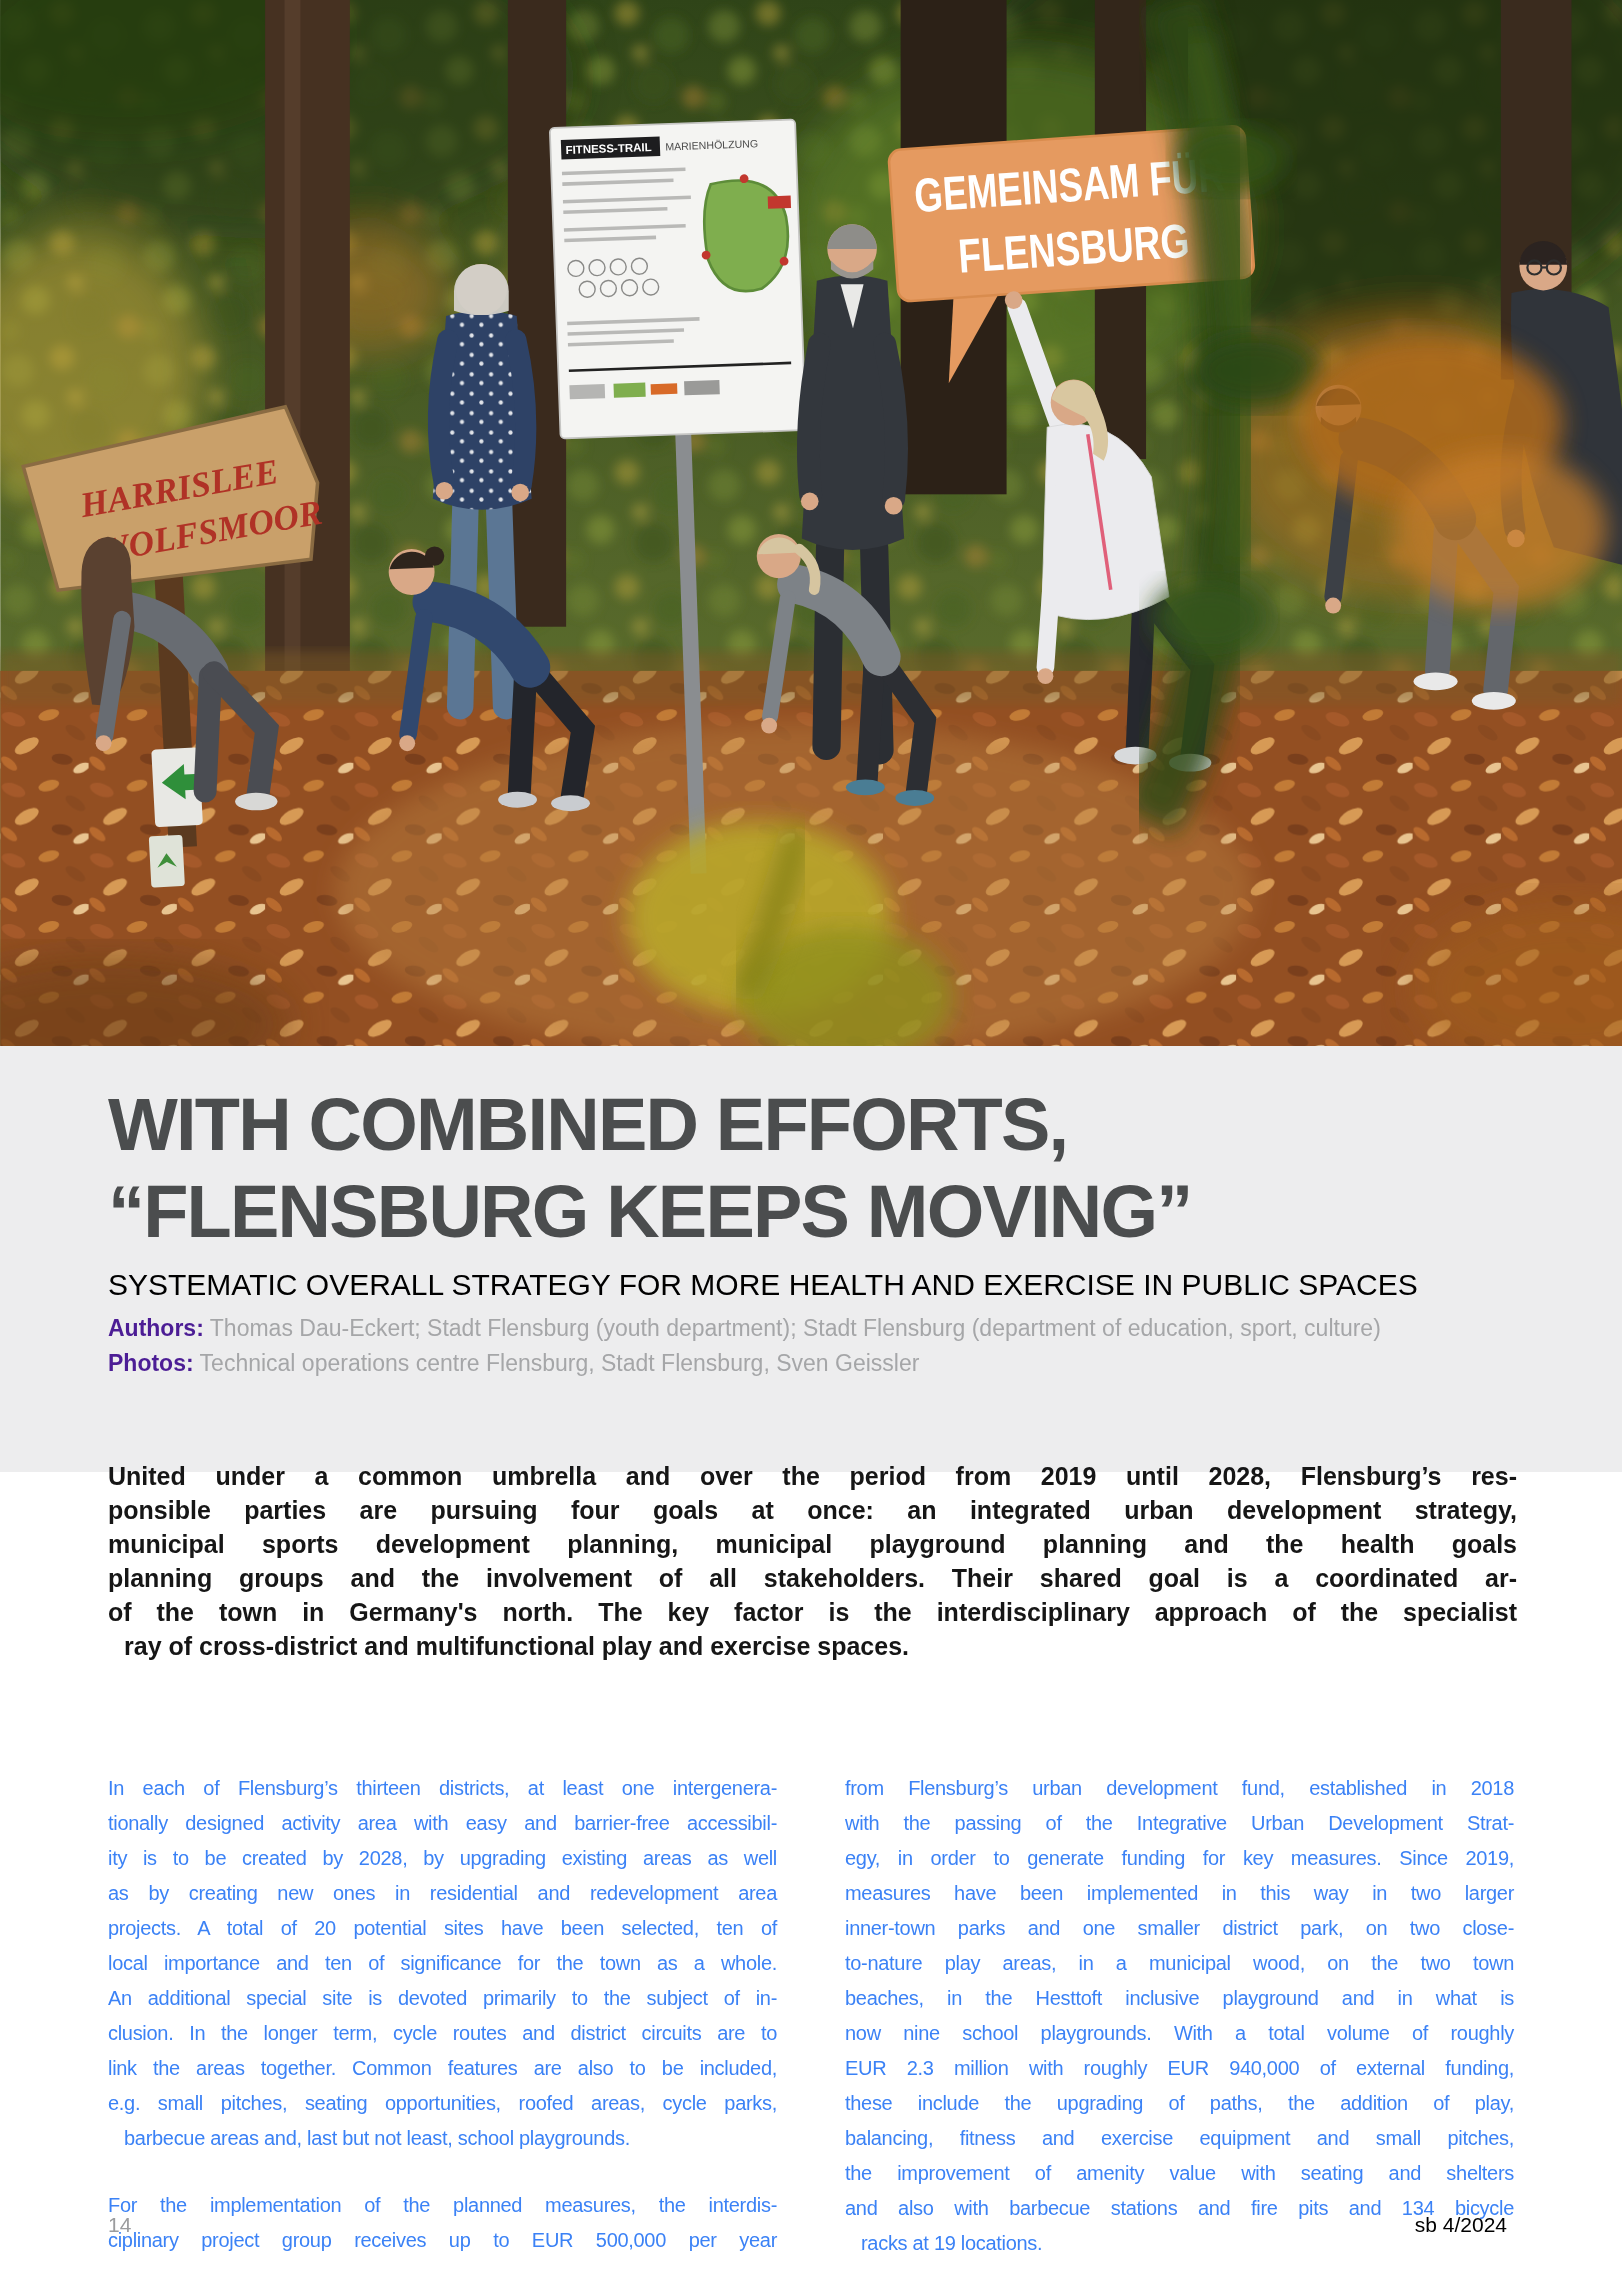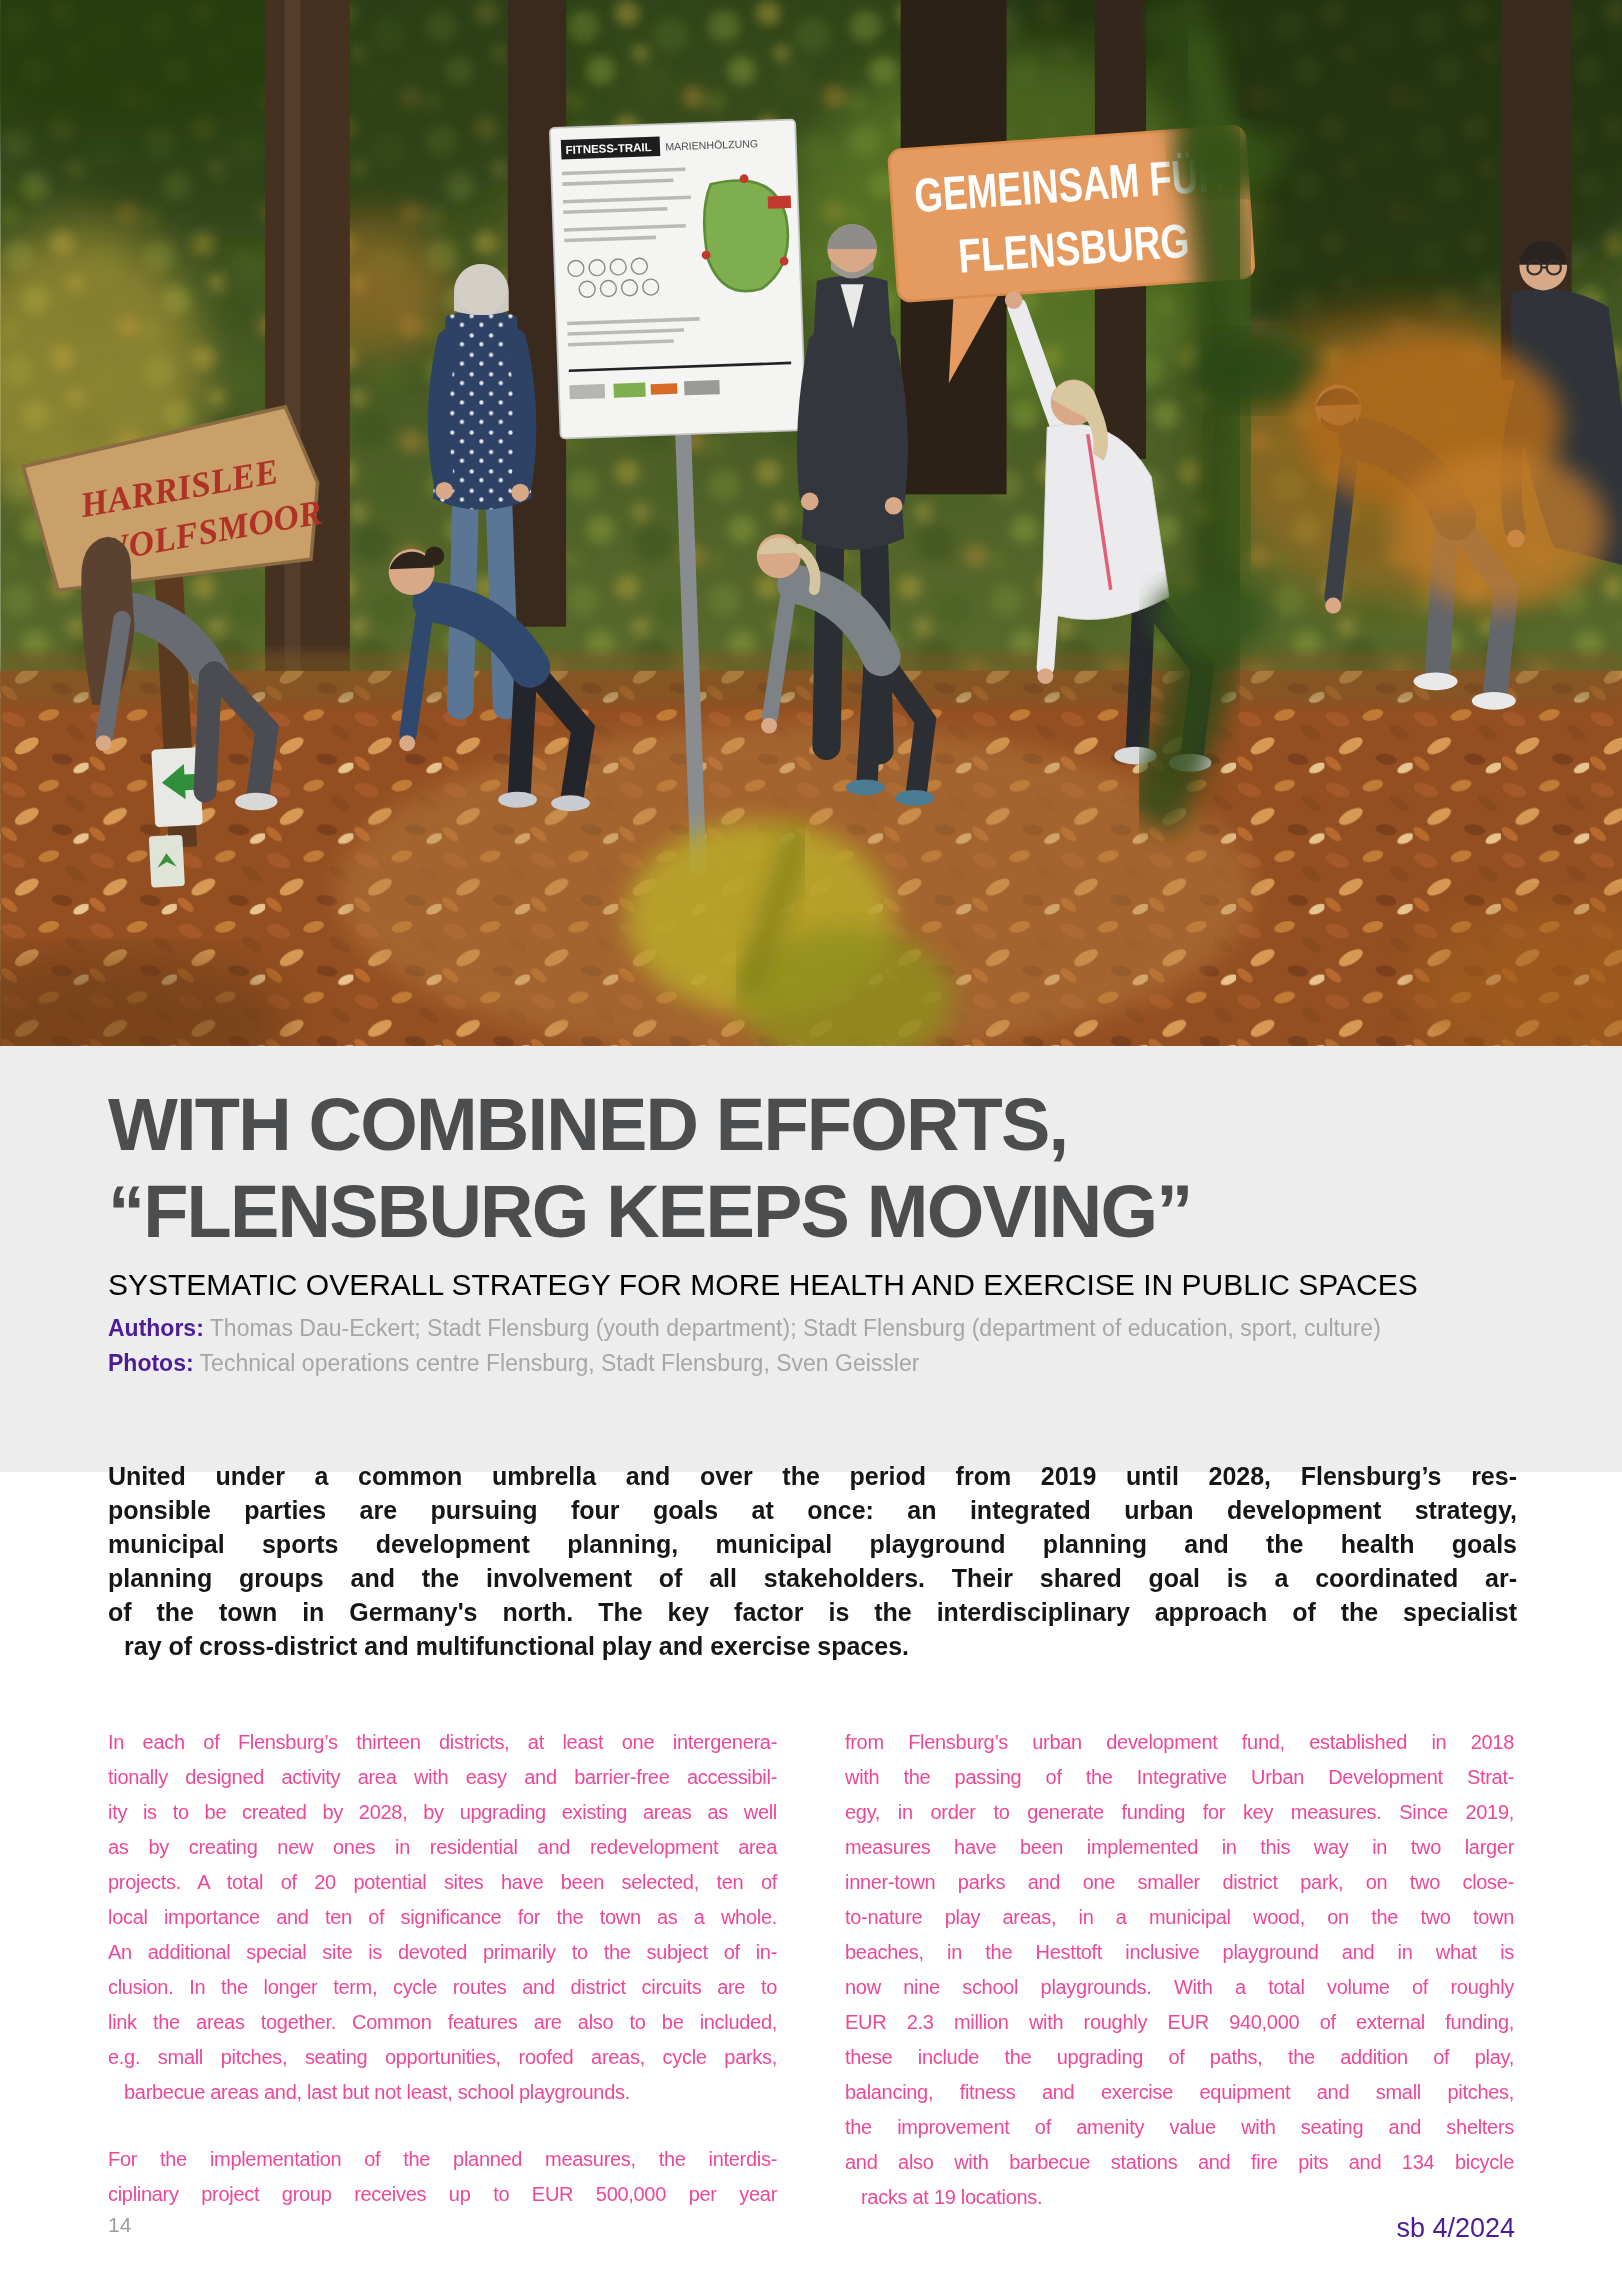--- a/index.html
+++ b/index.html
@@ -16,30 +16,30 @@
   .title{font-size:74px; font-weight:700; color:#4b4d4e; letter-spacing:-1.8px; line-height:1;}
   #t1{top:42px;} #t2{top:129px;}
   .subtitle{top:222px; font-size:30px; color:#000000; letter-spacing:0;}
   .credit{font-size:23px; color:#a5a6a8; line-height:35px;}
   .credit b{color:#4c1d95; font-weight:700;}
   #authors{top:265px;} #photos{top:300px;}
   
   .intro{position:absolute; left:108px; top:1459px; width:1409px;
          font-size:25px; font-weight:700; color:#161616; line-height:34px;}
   
-  .col{position:absolute; top:1725px; width:669px;
-       font-size:20px; color:#ec4899; line-height:35px; letter-spacing:-0.3px;}
+  .col{position:absolute; top:1771px; width:669px;
+       font-size:20px; color:#3b82f6; line-height:35px; letter-spacing:-0.3px;}
   #colL{left:108px;} #colR{left:845px;}
   .gap{height:32px;}
   
   .jl{text-align:justify; text-align-last:justify; white-space:nowrap;}
   .jl.end{text-align-last:left;margin-left:16px;}
   
   .pn{position:absolute; left:108px; top:2213px; font-size:21px; color:#9b9c9e;}
-  .issue{position:absolute; right:108px; top:2213px; font-size:27px; color:#4c1d95;}
+  .issue{position:absolute; right:116px; top:2213px; font-size:21px; color:#000000;}
 </style>
 </head>
 <body>
 
 <div class="page">
 
   <div class="photo">
   <svg width="1623" height="1046" viewBox="0 0 1838 1185">
     <defs>
       <linearGradient id="bgGrad" x1="0" y1="0" x2="0" y2="1">

